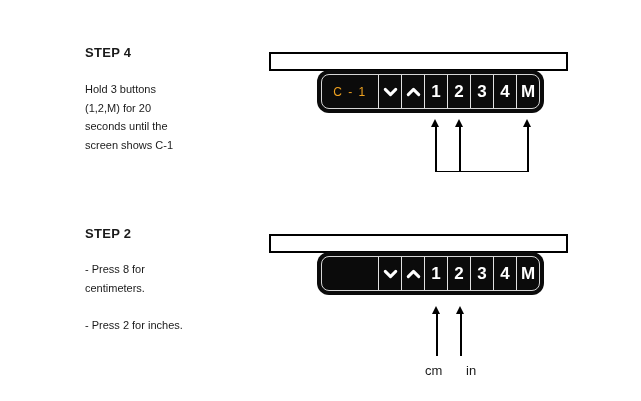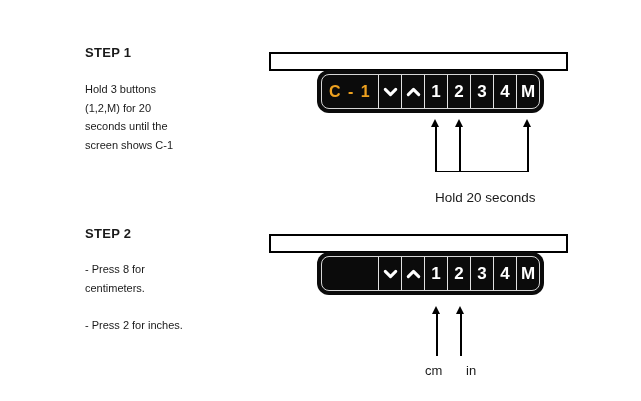--- a/index.html
+++ b/index.html
@@ -71,22 +71,22 @@
   .cell {
     display: flex;
     align-items: center;
     justify-content: center;
     border-left: 1.5px solid #e2e2e2;
   }
   .cell-display {
     width: 56px;
     flex: none;
     border-left: none;
-    font-weight: bold;
-    font-size: 16px;
+    font-weight: normal;
+    font-size: 12px;
     letter-spacing: 1.5px;
   }
   .cell-btn {
     flex: 1;
     color: #ffffff;
     font-weight: bold;
     font-size: 17px;
   }
   .chev { width: 15px; height: 10px; display: block; }
 
@@ -135,21 +135,21 @@
     font-size: 13px;
   }
   .lbl-cm { left: 425px; }
   .lbl-in { left: 454px; margin-left: 12px; }
 </style>
 </head>
 <body>
 
 <div class="canvas">
 
-  <div class="step-title t1">STEP 1</div>
+  <div class="step-title t1">STEP 4</div>
   <div class="step-desc d1">Hold 3 buttons
 (1,2,M) for 20
 seconds until the
 screen shows C-1</div>
 
   <div class="desk desk1"></div>
 
   <div class="panel panel1">
     <div class="panel-inner">
       <div class="cell cell-display" style="color: rgb(238, 161, 31);">C - 1</div>
@@ -178,21 +178,20 @@
   <div class="arrow a1-2">
     <div class="tri"></div>
     <div class="shaft"></div>
   </div>
   <div class="arrow a1-3">
     <div class="tri"></div>
     <div class="shaft"></div>
   </div>
   <div class="connector conn1"></div>
 
-  <div class="hold-label">Hold 20 seconds</div>
 
   <div class="step-title t2">STEP 2</div>
   <div class="step-desc d2">- Press 8 for
 centimeters.
 
 - Press 2 for inches.</div>
 
   <div class="desk desk2"></div>
 
   <div class="panel panel2">

